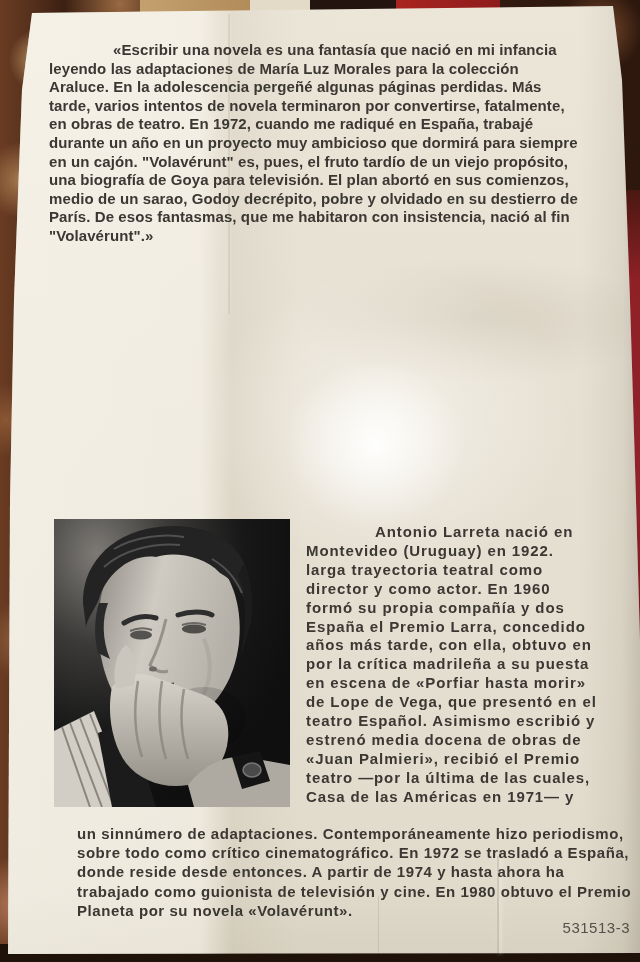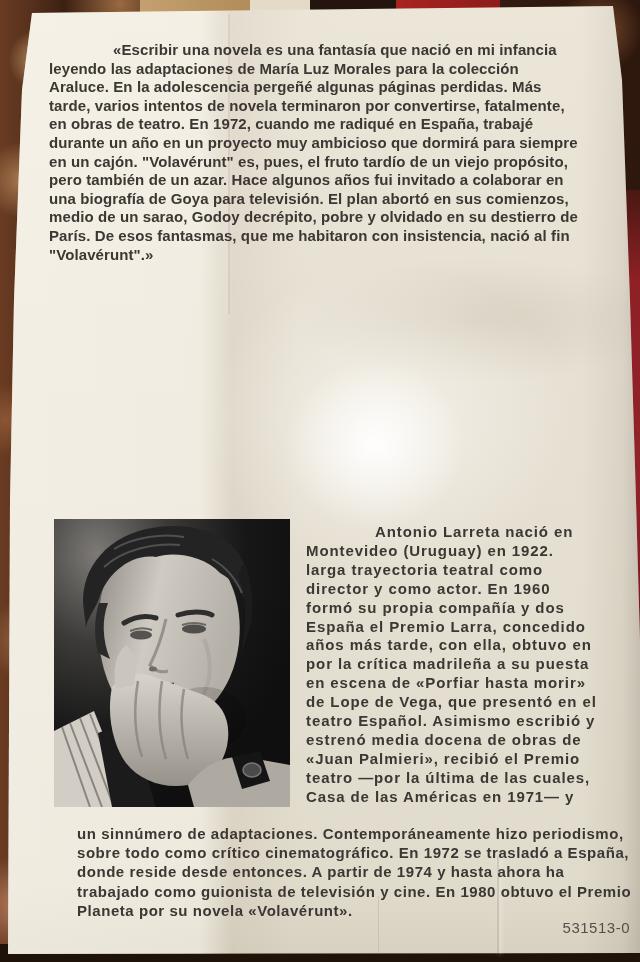--- a/index.html
+++ b/index.html
@@ -80,21 +80,20 @@
   <div class="crease crease-c"></div>
 
   <div class="txt quote">
       <div class="line">«Escribir una novela es una fantasía que nació en mi infancia</div>
       <div class="line">leyendo las adaptaciones de María Luz Morales para la colección</div>
       <div class="line">Araluce. En la adolescencia pergeñé algunas páginas perdidas. Más</div>
       <div class="line">tarde, varios intentos de novela terminaron por convertirse, fatalmente,</div>
       <div class="line">en obras de teatro. En 1972, cuando me radiqué en España, trabajé</div>
       <div class="line">durante un año en un proyecto muy ambicioso que dormirá para siempre</div>
       <div class="line">en un cajón. "Volavérunt" es, pues, el fruto tardío de un viejo propósito,</div>
-      <div class="line">pero también de un azar. Hace algunos años fui invitado a colaborar en</div>
       <div class="line">una biografía de Goya para televisión. El plan abortó en sus comienzos,</div>
       <div class="line">medio de un sarao, Godoy decrépito, pobre y olvidado en su destierro de</div>
       <div class="line">París. De esos fantasmas, que me habitaron con insistencia, nació al fin</div>
       <div class="line">"Volavérunt".»</div>
     </div>
 
   <div class="photo">
     <svg viewBox="0 0 236 288" preserveAspectRatio="none">
       <defs>
         <radialGradient id="pbg" cx="18%" cy="12%" r="90%">
@@ -159,15 +158,15 @@
       <div class="line">Casa de las Américas en 1971— y</div>
     </div>
   <div class="txt bio-full">
       <div class="line">un sinnúmero de adaptaciones. Contemporáneamente hizo periodismo,</div>
       <div class="line">sobre todo como crítico cinematográfico. En 1972 se trasladó a España,</div>
       <div class="line">donde reside desde entonces. A partir de 1974 y hasta ahora ha</div>
       <div class="line">trabajado como guionista de televisión y cine. En 1980 obtuvo el Premio</div>
       <div class="line">Planeta por su novela «Volavérunt».</div>
     </div>
 
-  <div class="code">531513-0</div>
+  <div class="code">531513-3</div>
 
 </div>
 
 </body></html>

